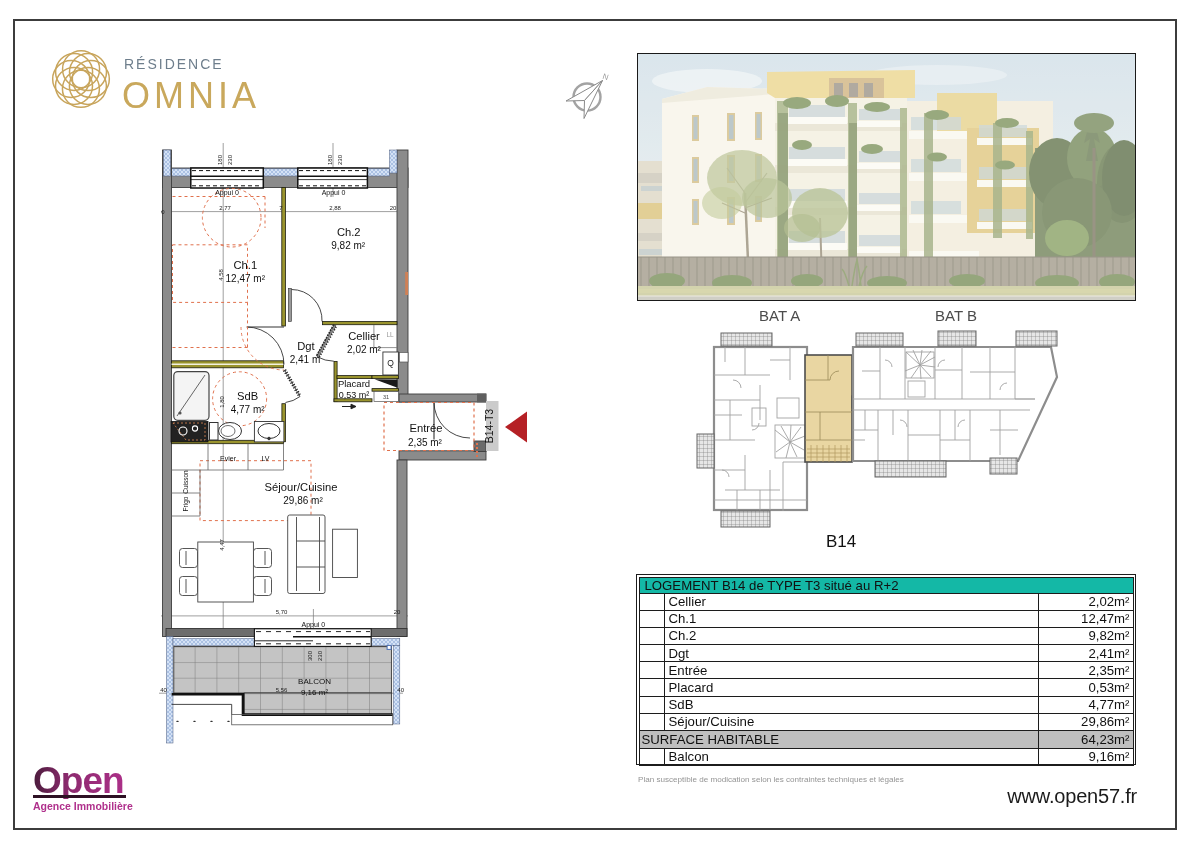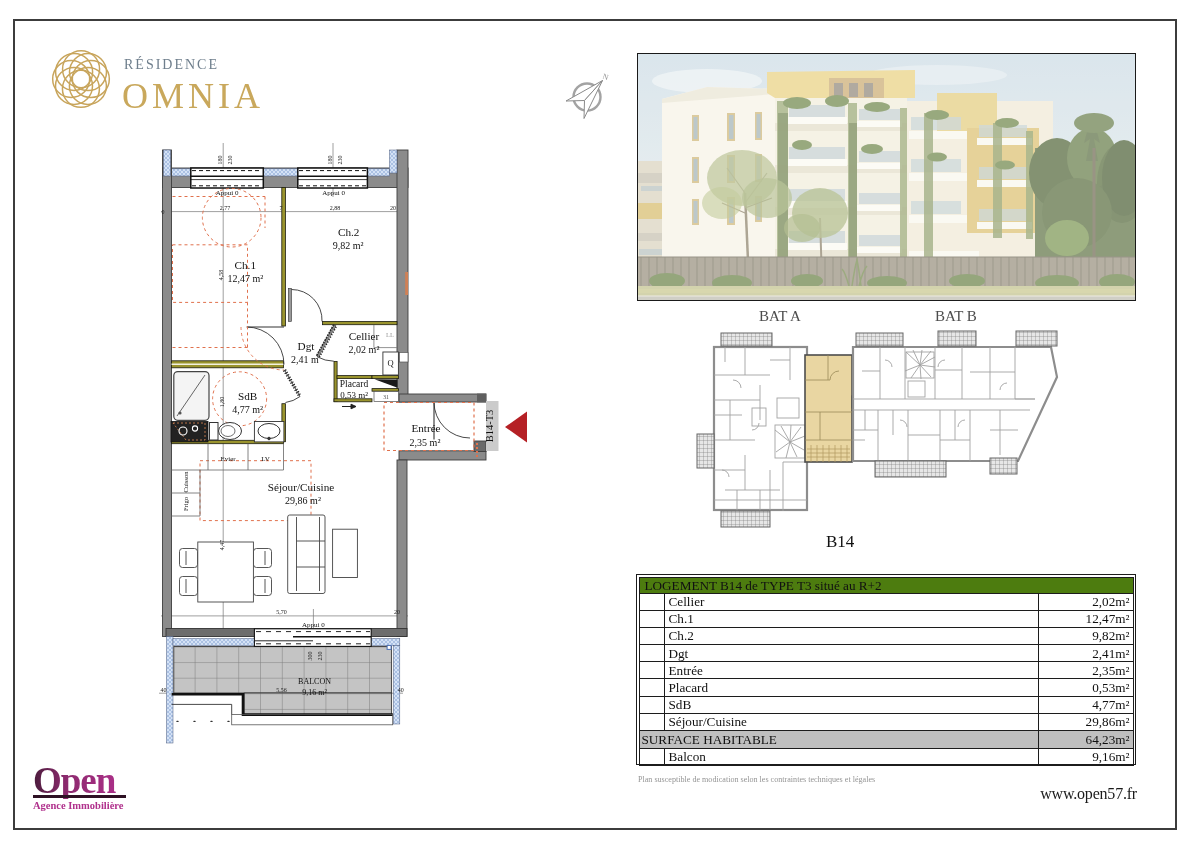--- a/index.html
+++ b/index.html
@@ -1,18 +1,18 @@
 <!DOCTYPE html>
 <html><head>
 <meta charset="utf-8">
 <style>
 html,body{margin:0;padding:0;background:#fff;width:1190px;height:841px;overflow:hidden;
 font-family:"Liberation Sans",sans-serif;}
 .abs{position:absolute;}
-#page{position:relative;width:952px;height:841px;font-family:Liberation Serif, serif;}
+#page{position:relative;width:952px;height:841px;}
 </style>
 </head>
 <body>
 <div id="page">
 
 <div class="abs" style="left:13px;top:19px;width:1160px;height:807px;border:2px solid #3c3c3c;"></div>
 
 <svg class="abs" style="left:50px;top:46px;" width="215" height="70" viewBox="0 0 215 70">
 <g stroke="#c8a55c" stroke-width="1.5" fill="none">
 <circle cx="38" cy="26.1" r="18.5" transform="rotate(0 31 33)"></circle>
@@ -730,21 +730,21 @@
 <div class="abs" style="left:636px;top:574px;width:500px;height:191px;border:1.5px solid #1c1c1c;padding:1.5px;box-sizing:border-box;background:#fff;">
 <table style="width:100%;border-collapse:collapse;font-size:13.2px;color:#111;table-layout:fixed;line-height:13px;">
         <colgroup>
           <col style="width:25px">
           <col>
           <col style="width:94px">
         </colgroup>
 
 <tbody>
           <tr style="height:16px;">
-            <td colspan="3" style="background:#4d7c0f;border:1px solid #1c1c1c;padding:0 0 0 5px;">LOGEMENT B14 de TYPE T3 situé au R+2</td>
+            <td colspan="3" style="background:#14b8a6;border:1px solid #1c1c1c;padding:0 0 0 5px;">LOGEMENT B14 de TYPE T3 situé au R+2</td>
           </tr>
 
 <tr style="height:17.2px;">
             <td style="border:1px solid #1c1c1c;"></td>
             <td style="border:1px solid #1c1c1c;padding-left:4px;">Cellier</td>
             <td style="border:1px solid #1c1c1c;text-align:right;padding-right:3px;">2,02m²</td>
           </tr>
 
 <tr style="height:17.2px;">
             <td style="border:1px solid #1c1c1c;"></td>
@@ -797,21 +797,21 @@
             <td style="border:1px solid #1c1c1c;"></td>
             <td style="border:1px solid #1c1c1c;padding-left:4px;">Balcon</td>
             <td style="border:1px solid #1c1c1c;text-align:right;padding-right:3px;">9,16m²</td>
           </tr>
 </tbody>
       </table>
 </div>
 
 <div class="abs" style="left:638px;top:775px;font-size:8.1px;color:#949494;">Plan susceptible de modication selon les contraintes techniques et légales</div>
 
-<div class="abs" style="left:937px;top:785px;width:200px;text-align:right;font-size:16px;letter-spacing:-0.2px;color:#1b1b1b;">www.open57.fr</div>
+<div class="abs" style="left:937px;top:785px;width:200px;text-align:right;font-size:20px;letter-spacing:-0.2px;color:#1b1b1b;">www.open57.fr</div>
 
 <div class="abs" style="left:33px;top:762px;">
 <div style="font-size:37px;font-weight:bold;letter-spacing:-1px;line-height:1;background:linear-gradient(90deg,#4b1c3c 0%,#8c2a6e 35%,#b0308c 100%);-webkit-background-clip:text;background-clip:text;color:transparent;">Open</div>
 <div style="width:93px;height:3px;background:#2e1124;margin-top:-4px;"></div>
 <div style="font-size:10.5px;font-weight:bold;color:#b0308c;margin-top:2px;">Agence Immobilière</div>
 </div>
 
 </div>
 
 </body></html>

